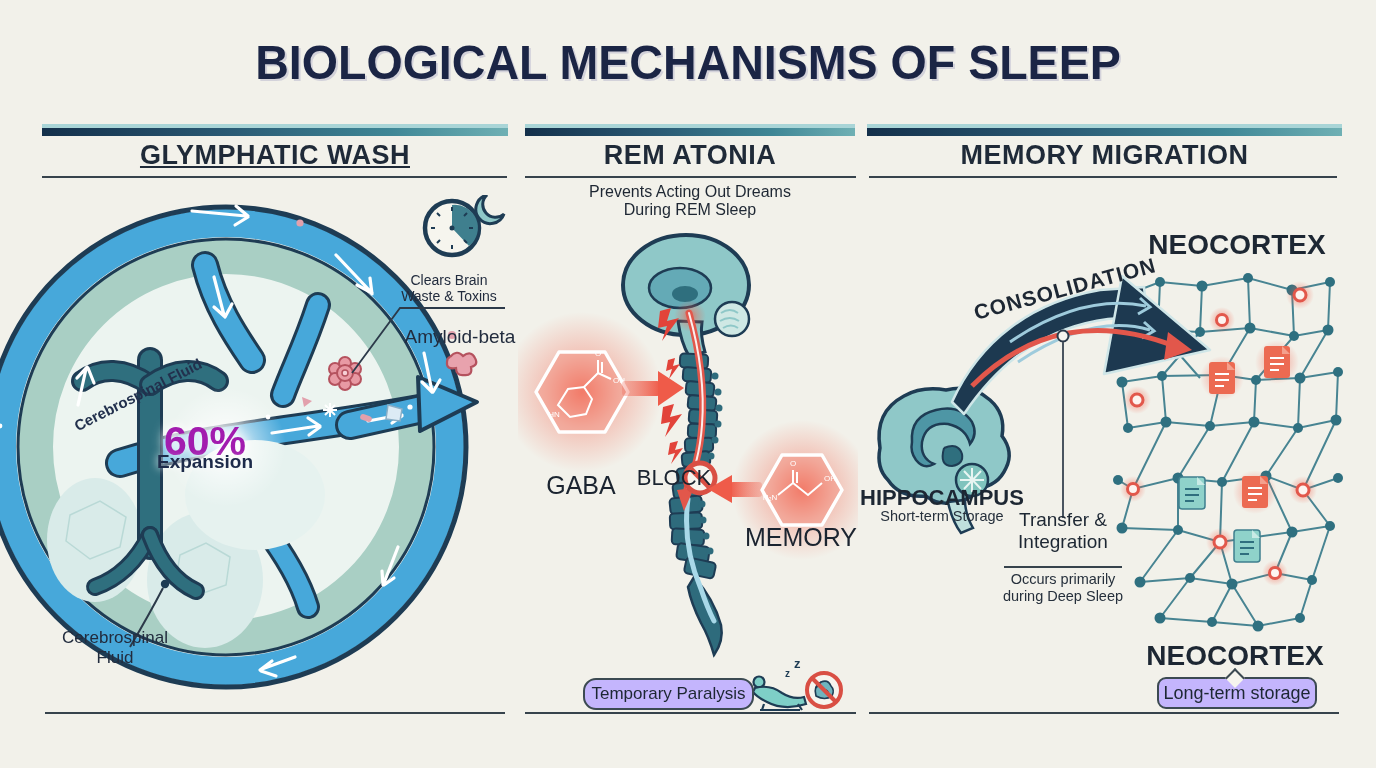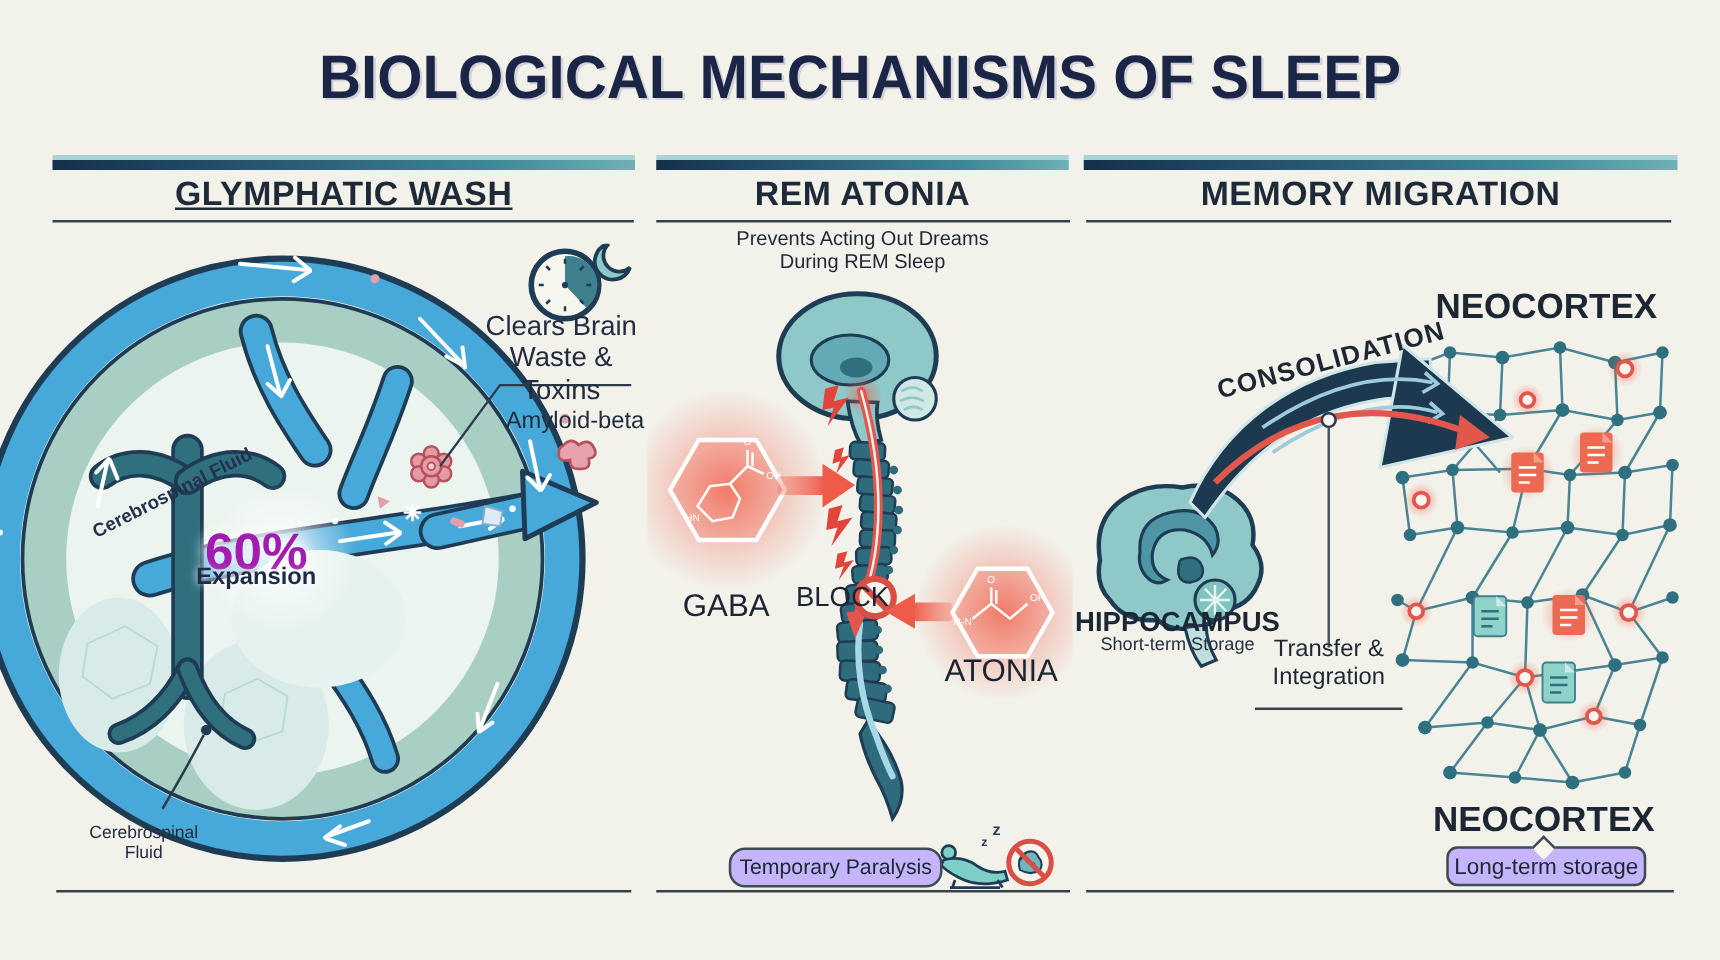--- a/index.html
+++ b/index.html
@@ -149,29 +149,29 @@
         <path d="M452,33 L452,10 A23,23 0 0 1 469,51 Z" fill="#3f7f8e"></path>
         <g stroke="#1e3c54" stroke-width="2">
           <path d="M452,12 v4 M452,50 v4 M431,33 h4 M469,33 h4 M437,18 l3,3 M464,45 l3,3 M437,48 l3,-3 M464,21 l3,-3"></path>
         </g>
         <circle cx="452" cy="33" r="2.5" fill="#1e3c54"></circle>
         <path d="M487,0 A14.5,14.5 0 1 0 504,19 A11,11 0 1 1 487,0 Z" fill="#8fc8c8" stroke="#1e3c54" stroke-width="3"></path>
       </g>
     </g>
   </svg>
 
-  <div class="t" style="left:385px;top:248px;width:128px;font-size:22px;">
+  <div class="t" style="left:385px;top:272px;width:128px;font-size:14px;">
     <div>Clears Brain</div>
     <div>Waste &amp; Toxins</div>
   </div>
   <div class="t" style="left:395px;top:326px;width:130px;font-size:19px;">Amyloid-beta</div>
   <div class="t" style="left:130px;top:418px;width:150px;font-size:41px;font-weight:700;color:#a21caf;text-shadow:0 0 10px #fff,0 0 14px #fff;">60%</div>
   <div class="t" style="left:130px;top:451px;width:150px;font-size:19px;font-weight:700;color:#1d2b4a;text-shadow:0 0 8px #fff;">Expansion</div>
   <div class="t" style="left:58px;top:386px;width:160px;font-size:15px;color:#22304d;transform:rotate(-27deg);font-weight:600;">Cerebrospinal Fluid</div>
-  <div class="t" style="left:45px;top:657px;width:140px;font-size:14px;">
+  <div class="t" style="left:45px;top:628px;width:140px;font-size:17px;">
     <div>Cerebrospinal</div>
     <div>Fluid</div>
   </div>
 
   <div class="t sub" style="left:525px;top:183px;width:330px;">
     <div>Prevents Acting Out Dreams</div>
     <div>During REM Sleep</div>
   </div>
 
   <svg class="abs" style="left:518px;top:175px;" width="340" height="545" viewBox="0 0 340 545">
@@ -293,21 +293,21 @@
     <g transform="translate(306,515)">
       <circle r="17" fill="#f6f4ee" stroke="#d94f44" stroke-width="4"></circle>
       <path d="M-8,6 Q-11,-4 -3,-8 Q4,-11 7,-4 Q11,0 8,6 Q1,11 -8,6 Z" fill="#6fb4be" stroke="#1e3c54" stroke-width="1.6"></path>
       <path d="M-8,-2 L-3,-8 M2,0 Q5,2 4,6" stroke="#1e3c54" stroke-width="1.6" fill="none"></path>
       <line x1="-11" y1="-11" x2="11" y2="11" stroke="#d94f44" stroke-width="4"></line>
     </g>
   </svg>
 
   <div class="t" style="left:521px;top:426px;width:120px;font-size:25px;color:#1b2430;margin-top:45px;">GABA</div>
   <div class="t" style="left:597px;top:465px;width:82px;font-size:22px;color:#1b2430;margin-left:36px;">BLOCK</div>
-  <div class="t" style="left:736px;top:523px;width:130px;font-size:25px;color:#1b2430;">ATONIA</div>
+  <div class="t" style="left:736px;top:523px;width:130px;font-size:25px;color:#1b2430;">MEMORY</div>
   <div class="pill" style="left:583px;top:678px;width:167px;height:28px;font-size:17px;">Temporary Paralysis</div>
 
   <svg class="abs" style="left:860px;top:190px;" width="516" height="505" viewBox="0 0 516 505">
     <defs>
       <radialGradient id="redglow3" cx="50%" cy="50%" r="50%">
         <stop offset="0%" stop-color="#f35e49" stop-opacity=".8"></stop>
         <stop offset="50%" stop-color="#f35e49" stop-opacity=".3"></stop>
         <stop offset="100%" stop-color="#f35e49" stop-opacity="0"></stop>
       </radialGradient>
     </defs>
@@ -464,20 +464,24 @@
   <div class="t" style="left:1147px;top:229px;width:180px;font-size:28px;font-weight:600;color:#1d2733;">NEOCORTEX</div>
   <div class="t" style="left:953px;top:277px;width:224px;font-size:21px;font-weight:600;color:#1d2733;transform:rotate(-15deg);letter-spacing:1px;">CONSOLIDATION</div>
   <div class="t" style="left:858px;top:485px;width:168px;font-size:22px;font-weight:700;color:#1d2733;">HIPPOCAMPUS</div>
   <div class="t small" style="left:858px;top:508px;width:168px;">Short-term Storage</div>
 
   <div class="t" style="left:993px;top:509px;width:140px;font-size:19px;color:#1d2733;">
     <div>Transfer &amp;</div>
     <div>Integration</div>
   </div>
   <div class="rule" style="left:1004px;top:566px;width:118px;height:1.5px;"></div>
+  <div class="t small" style="left:983px;top:571px;width:160px;">
+    <div>Occurs primarily</div>
+    <div>during Deep Sleep</div>
+  </div>
 
   <div class="t" style="left:1145px;top:640px;width:180px;font-size:28px;font-weight:600;color:#1d2733;">NEOCORTEX</div>
   <div class="abs" style="left:1228px;top:671px;width:12px;height:12px;background:#f6f5ee;border-left:2px solid #3c4a52;border-top:2px solid #3c4a52;transform:rotate(45deg);z-index:2;"></div>
   <div class="pill" style="left:1157px;top:677px;width:156px;height:28px;font-size:18px;border-radius:9px;z-index:1;">Long-term storage</div>
 
   <div class="rule" style="left:45px;top:712px;width:460px;"></div>
   <div class="rule" style="left:525px;top:712px;width:331px;"></div>
   <div class="rule" style="left:869px;top:712px;width:470px;"></div>
 
 </div>

